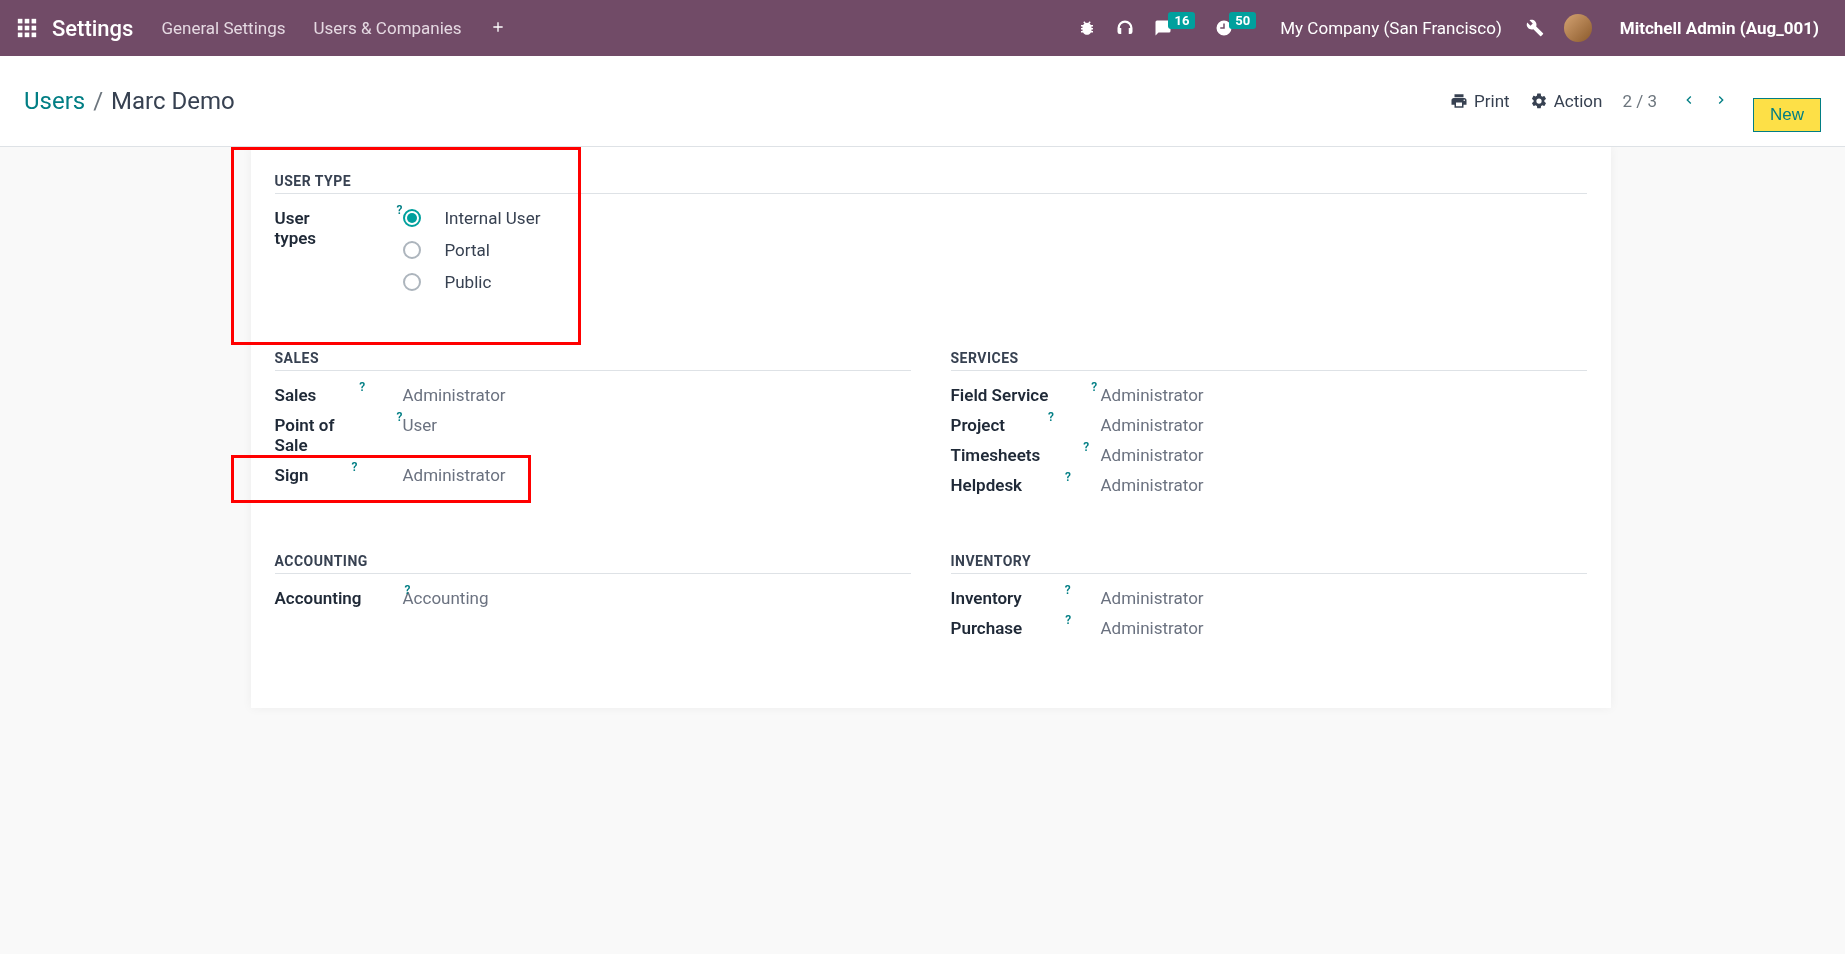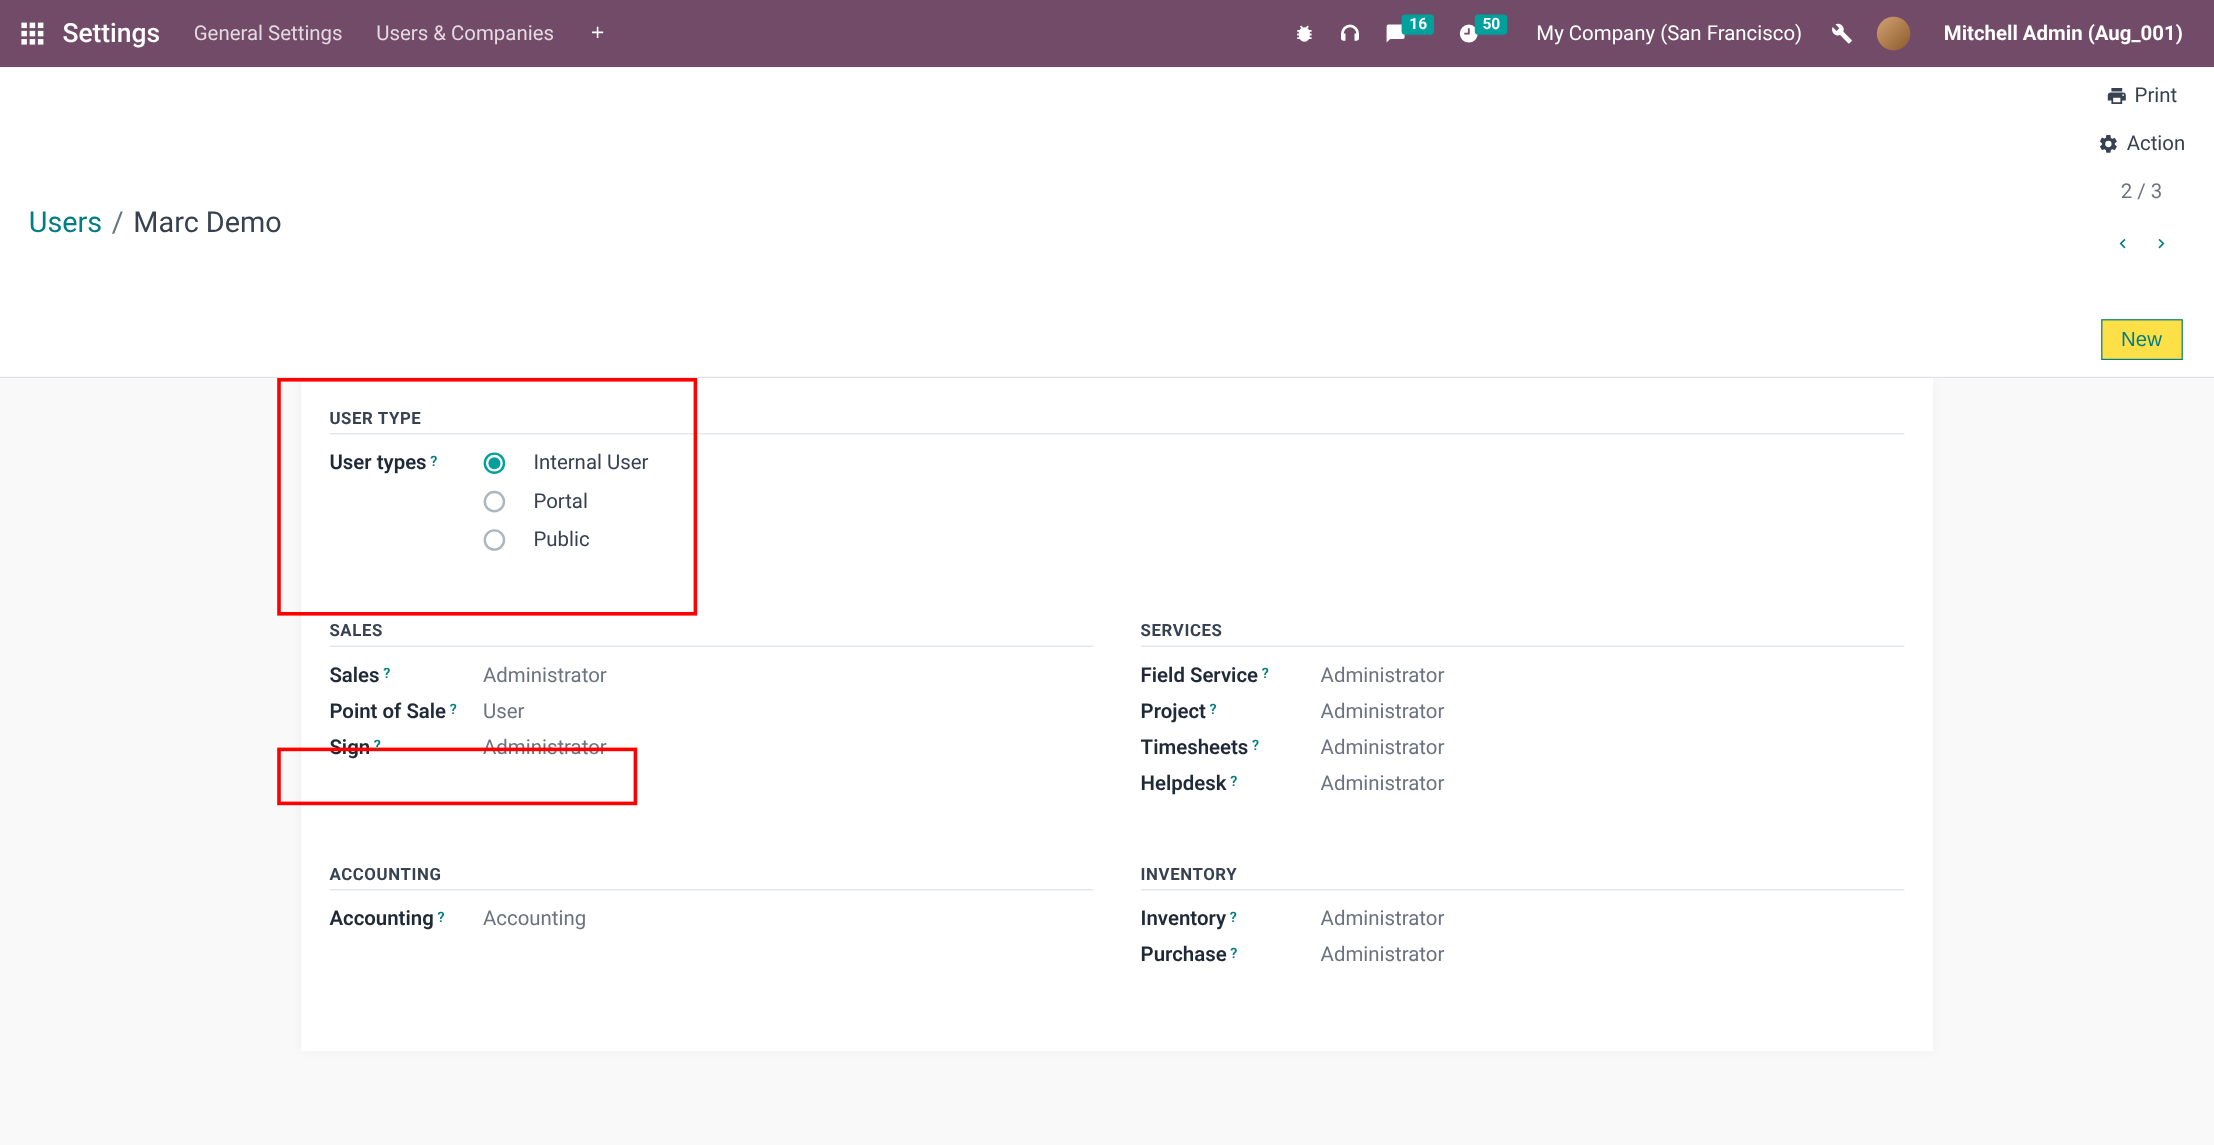--- a/index.html
+++ b/index.html
@@ -17,35 +17,35 @@
 .topnav .company { font-size: 17px; color: #fff; margin: 0 14px; cursor: pointer; }
 .topnav .avatar { width: 28px; height: 28px; border-radius: 50%; background: linear-gradient(135deg,#d4a373,#8b5a2b); margin-right: 8px; }
 .topnav .username { font-size: 17px; color: #fff; }
 
 
 .controlpanel { background: #fff; border-bottom: 1px solid #dee2e6; padding: 14px 24px; display: flex; justify-content: space-between; }
 .breadcrumb { font-size: 24px; display: flex; align-items: center; gap: 8px; }
 .breadcrumb .link { color: #017e84; cursor: pointer; }
 .breadcrumb .sep { color: #6c757d; }
 .breadcrumb .current { color: #374151; }
-.cp-right { display: flex; align-items: center; gap: 20px; flex-direction: column; }
+.cp-right { display: flex; align-items: center; gap: 20px; }
 .cp-btn { display: flex; align-items: center; gap: 6px; font-size: 17px; color: #374151; cursor: pointer; }
 .pager { font-size: 17px; color: #6c757d; }
 .pager-arrows { display: flex; gap: 8px; }
 .pager-arrow { color: #017e84; font-size: 20px; cursor: pointer; padding: 2px 4px; }
 .new-btn { border: 1px solid #017e84; color: #017e84; background: #fde047; padding: 6px 16px; font-size: 17px; cursor: pointer; font-weight: 400; margin-top: 28px; }
 
 
 .form-sheet { background: #fff; margin: 0 auto; max-width: 1360px; padding: 0 0 40px 0; box-shadow: 0 0 10px rgba(0,0,0,0.05); }
 .form-inner { padding: 20px 24px; }
 
 .section-title { font-size: 14px; font-weight: 700; color: #374151; letter-spacing: 0.5px; border-bottom: 1px solid #dee2e6; padding-bottom: 4px; margin-bottom: 14px; margin-top: 18px; }
 
 .row { display: flex; margin-bottom: 10px; align-items: flex-start; }
-.row .label { width: 128px; font-weight: 600; font-size: 17px; color: #1f2937; display: flex; align-items: flex-end; }
+.row .label { width: 128px; font-weight: 600; font-size: 17px; color: #1f2937; display: flex; align-items: flex-start; gap: 40px; }
 .row .label .help { color: #017e84; font-size: 12px; margin-left: 3px; cursor: help; position: relative; top: -5px; }
 .row .value { font-size: 17px; color: #6b7280; padding-top: 0px; flex: 1; }
 
 .radio-group { display: flex; flex-direction: column; gap: 12px; }
 .radio-opt { display: flex; align-items: center; gap: 24px; font-size: 17px; color: #374151; cursor: pointer; }
 .radio-circle { width: 18px; height: 18px; border: 2px solid #adb5bd; border-radius: 50%; display: inline-flex; align-items: center; justify-content: center; }
 .radio-circle.checked { border-color: #00A09D; }
 .radio-circle.checked::after { content: ''; width: 10px; height: 10px; background: #00A09D; border-radius: 50%; }
 
 .two-col { display: flex; gap: 40px; }

